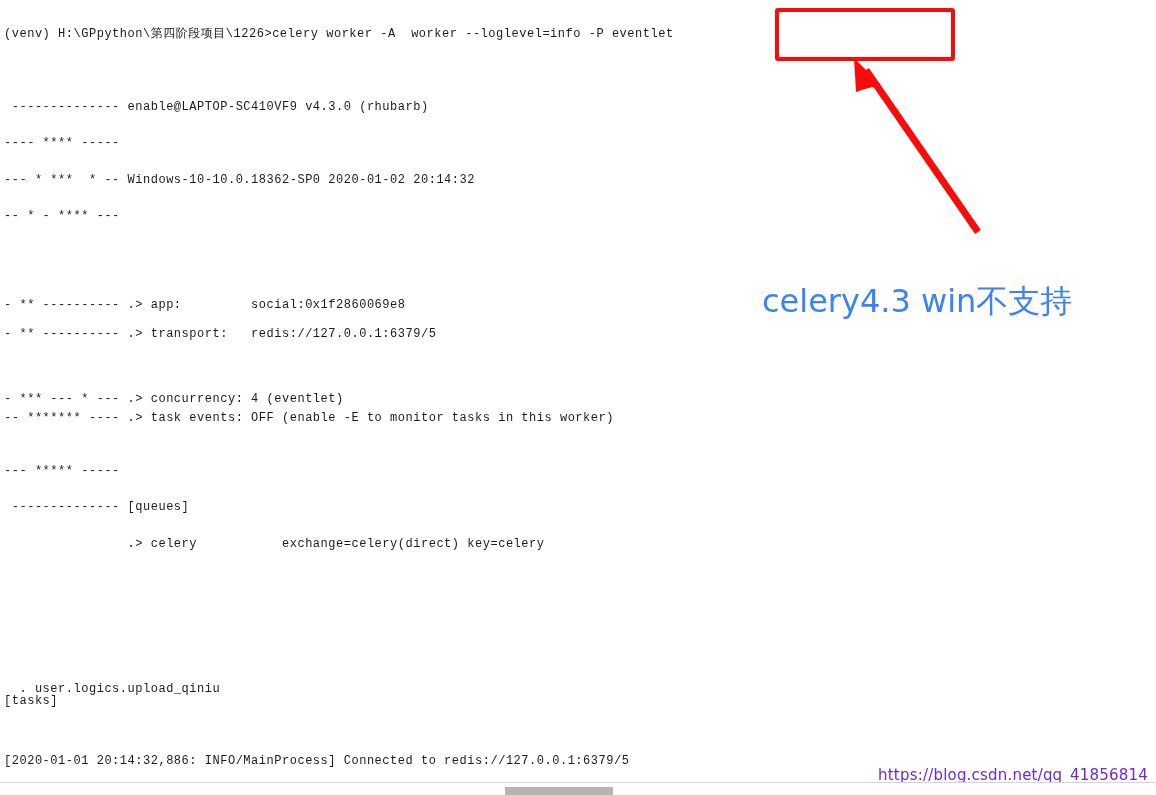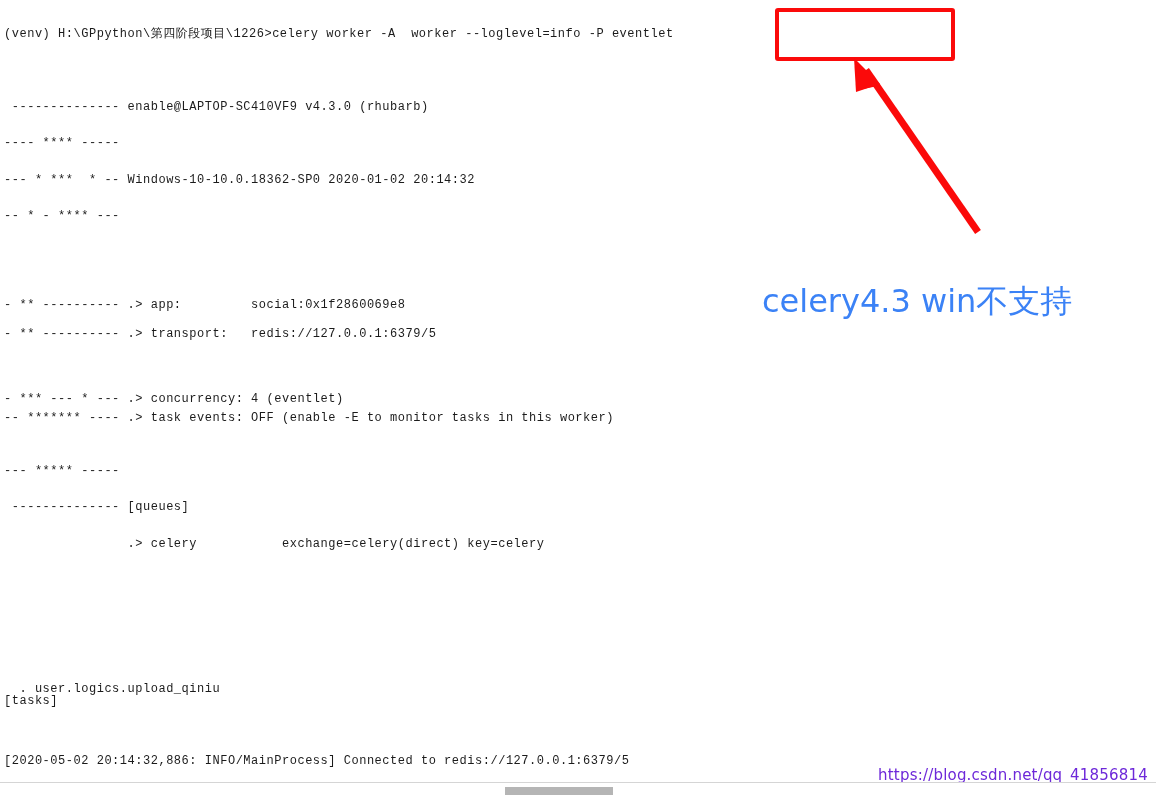--- a/index.html
+++ b/index.html
@@ -129,21 +129,21 @@
       <div class="term-line" style="top: 410px;">-- ******* ---- .&gt; task events: OFF (enable -E to monitor tasks in this worker)</div>
       <div class="term-line" style="top: 463px;">--- ***** -----</div>
       <div class="term-line" style="top: 481px;"></div>
       <div class="term-line" style="top: 499px;"> -------------- [queues]</div>
       <div class="term-line" style="top: 536px;">                .&gt; celery           exchange=celery(direct) key=celery</div>
       <div class="term-line" style="top: 572px;"></div>
       <div class="term-line" style="top: 608px;"></div>
       <div class="term-line" style="top: 645px; margin-top: 48px;">[tasks]</div>
       <div class="term-line" style="top: 681px;">  . user.logics.upload_qiniu</div>
       <div class="term-line" style="top: 717px;"></div>
-      <div class="term-line" style="top: 753px;">[2020-05-02 20:14:32,886: INFO/MainProcess] Connected to redis://127.0.0.1:6379/5</div>
+      <div class="term-line" style="top: 753px;">[2020-01-01 20:14:32,886: INFO/MainProcess] Connected to redis://127.0.0.1:6379/5</div>
     </div>
 
   <div id="hl-box"></div>
 
   <svg id="arrow-svg" viewBox="0 0 170 205">
     <line x1="148" y1="192" x2="36" y2="30" stroke="#fb0a0a" stroke-width="7" stroke-linecap="butt"></line>
     <polygon points="24,18 48,46 28,50 34,30" fill="#fb0a0a"></polygon>
     <polygon points="24,18 26,52 50,44" fill="#fb0a0a"></polygon>
   </svg>
 

